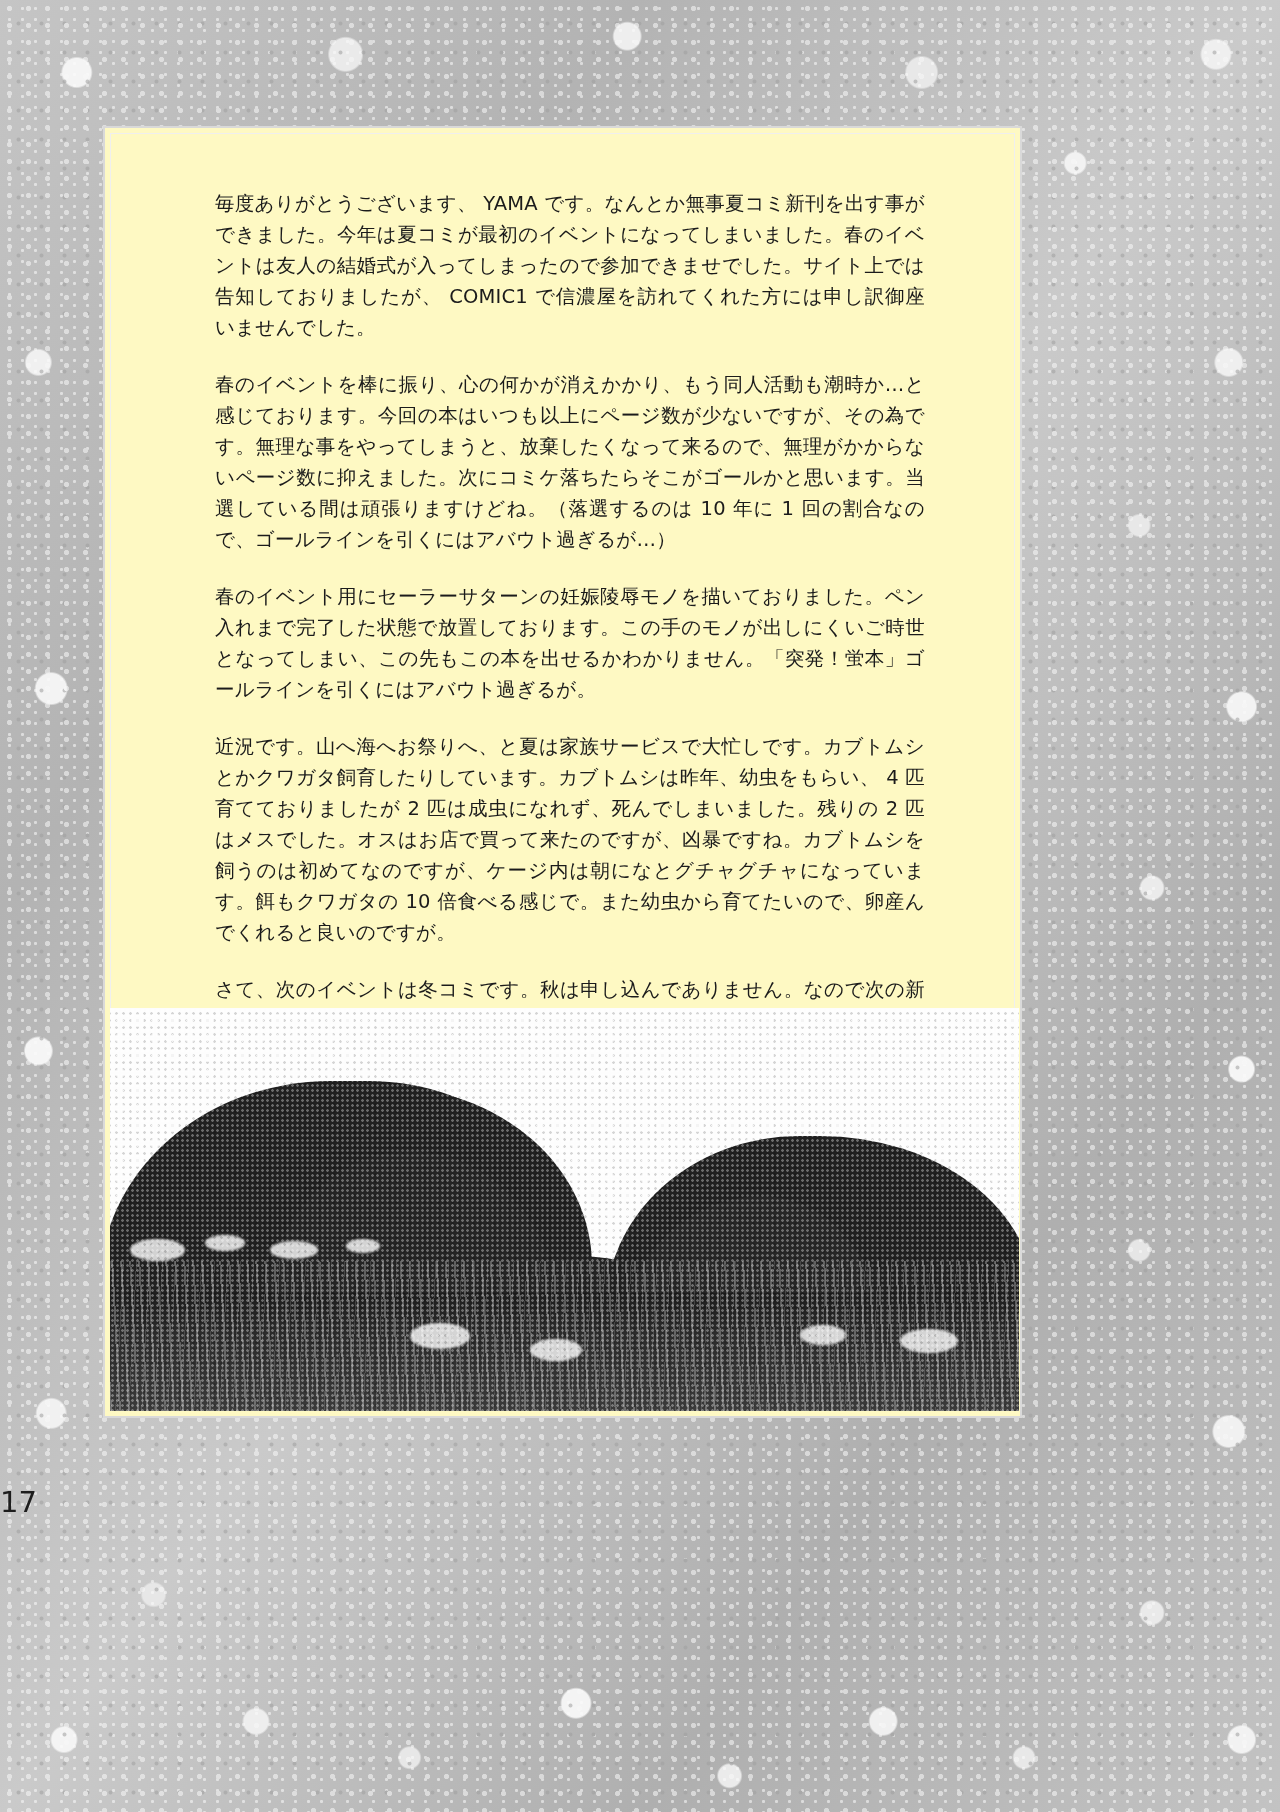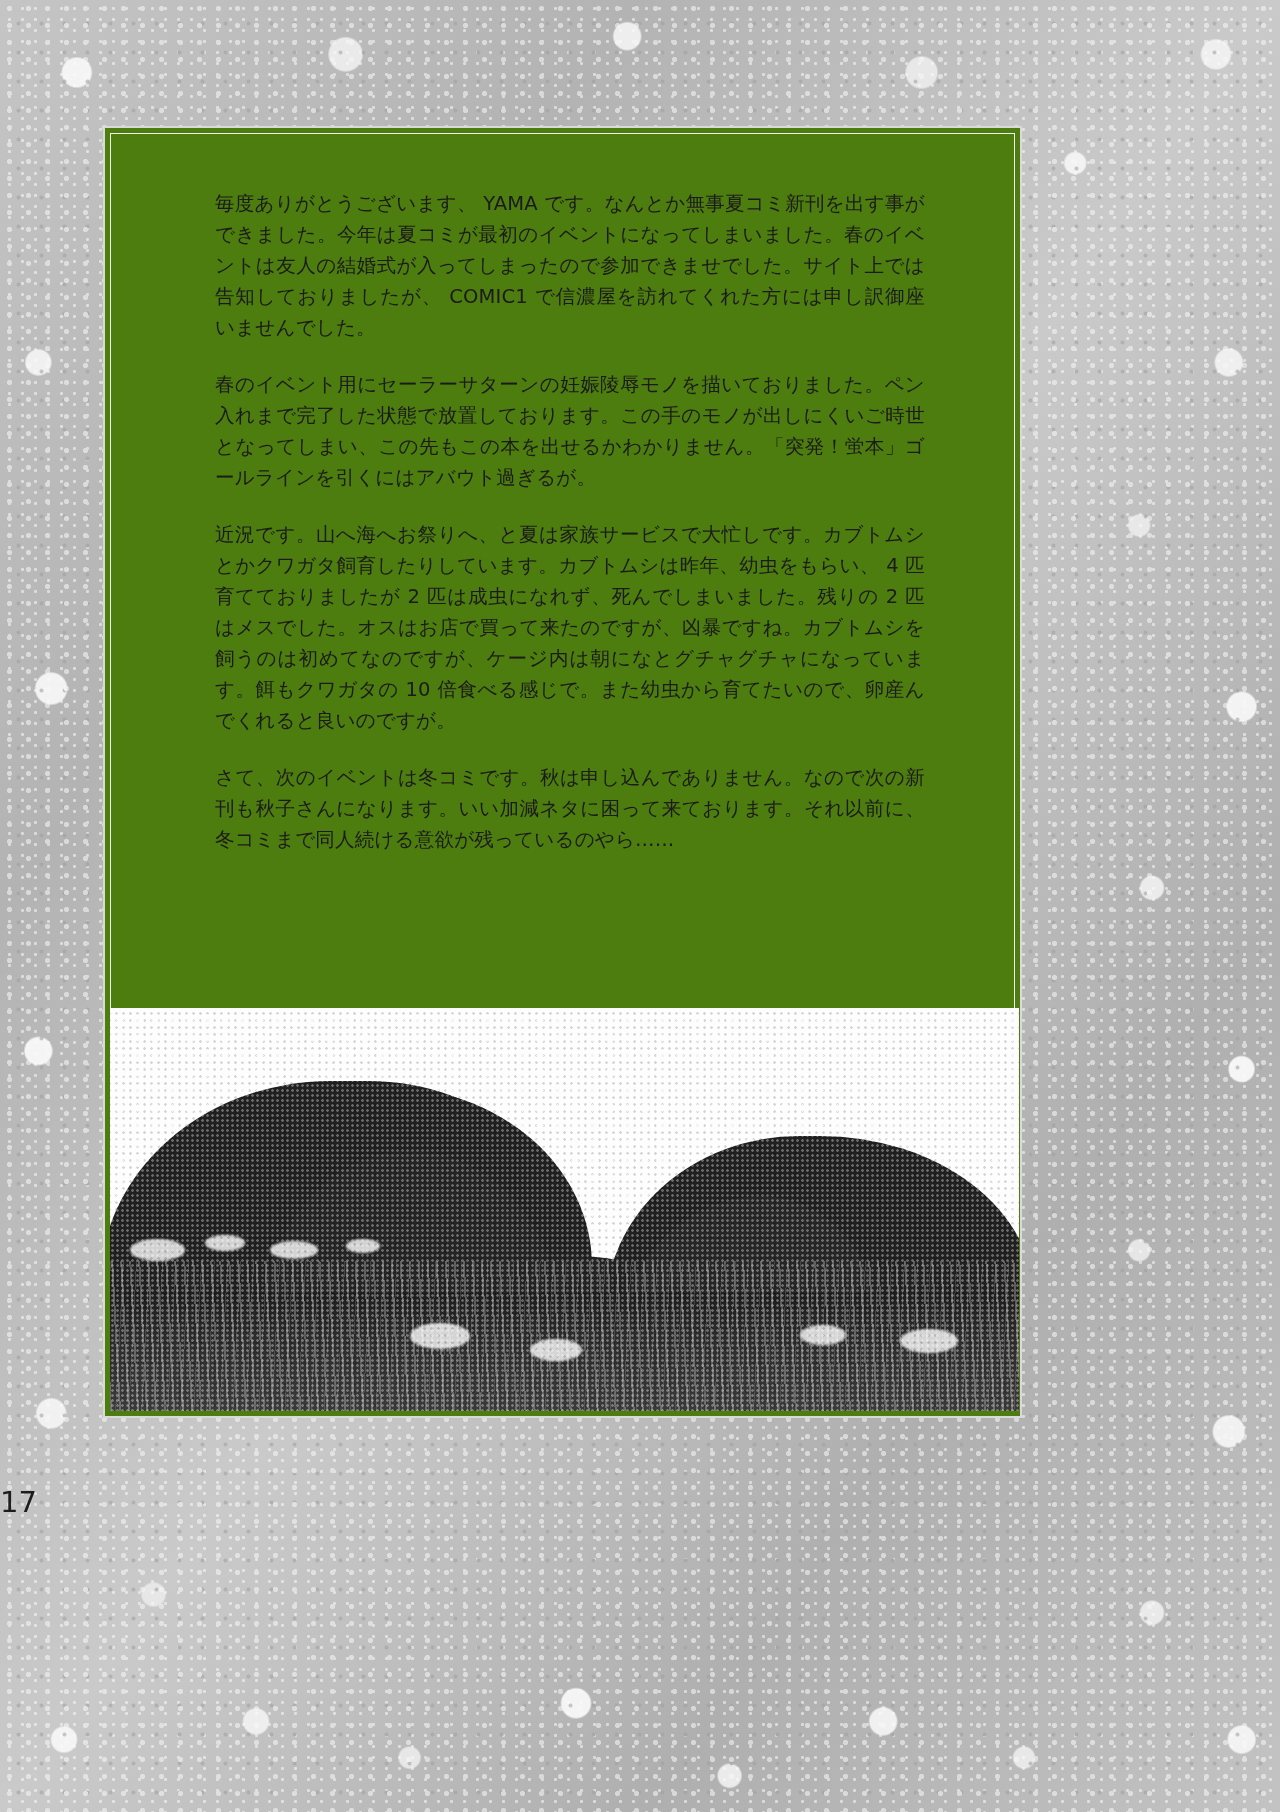--- a/index.html
+++ b/index.html
@@ -70,21 +70,21 @@
     background-position: 0 0, 7px 9px, 3px 14px;
   }
 
   
   .sheet {
     position: absolute;
     left: 103px;
     top: 126px;
     width: 919px;
     height: 1292px;
-    background: #4d7c0f;
+    background: #fef9c3;
     border: 2px solid #d9d9d9;
     box-sizing: border-box;
   }
   .sheet-inner {
     position: absolute;
     inset: 5px;
     border: 1px solid #efefef;
   }
 
   
@@ -226,20 +226,21 @@
 
 <div class="page-bg">
   <div class="page-bg-speckle"></div>
 </div>
 
 <div class="sheet">
   <div class="sheet-inner"></div>
 
   <div class="afterword">
     <p>毎度ありがとうございます、 YAMA です。なんとか無事夏コミ新刊を出す事ができました。今年は夏コミが最初のイベントになってしまいました。春のイベントは友人の結婚式が入ってしまったので参加できませでした。サイト上では告知しておりましたが、 COMIC1 で信濃屋を訪れてくれた方には申し訳御座いませんでした。</p>
+    <p>春のイベントを棒に振り、心の何かが消えかかり、もう同人活動も潮時か…と感じております。今回の本はいつも以上にページ数が少ないですが、その為です。無理な事をやってしまうと、放棄したくなって来るので、無理がかからないページ数に抑えました。次にコミケ落ちたらそこがゴールかと思います。当選している間は頑張りますけどね。（落選するのは 10 年に 1 回の割合なので、ゴールラインを引くにはアバウト過ぎるが…）</p>
     <p>春のイベント用にセーラーサターンの妊娠陵辱モノを描いておりました。ペン入れまで完了した状態で放置しております。この手のモノが出しにくいご時世となってしまい、この先もこの本を出せるかわかりません。「突発！蛍本」ゴールラインを引くにはアバウト過ぎるが。</p>
     <p>近況です。山へ海へお祭りへ、と夏は家族サービスで大忙しです。カブトムシとかクワガタ飼育したりしています。カブトムシは昨年、幼虫をもらい、 4 匹育てておりましたが 2 匹は成虫になれず、死んでしまいました。残りの 2 匹はメスでした。オスはお店で買って来たのですが、凶暴ですね。カブトムシを飼うのは初めてなのですが、ケージ内は朝になとグチャグチャになっています。餌もクワガタの 10 倍食べる感じで。また幼虫から育てたいので、卵産んでくれると良いのですが。</p>
     <p>さて、次のイベントは冬コミです。秋は申し込んでありません。なので次の新刊も秋子さんになります。いい加減ネタに困って来ております。それ以前に、冬コミまで同人続ける意欲が残っているのやら……</p>
   </div>
 
   <div class="photo">
     <div class="photo-sky"></div>
     <div class="treeline">
       <div class="mass canopy-left"></div>
       <div class="mass canopy-left-b"></div>

